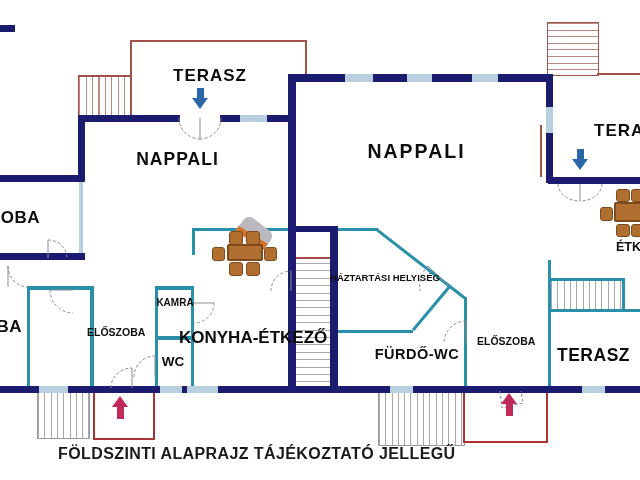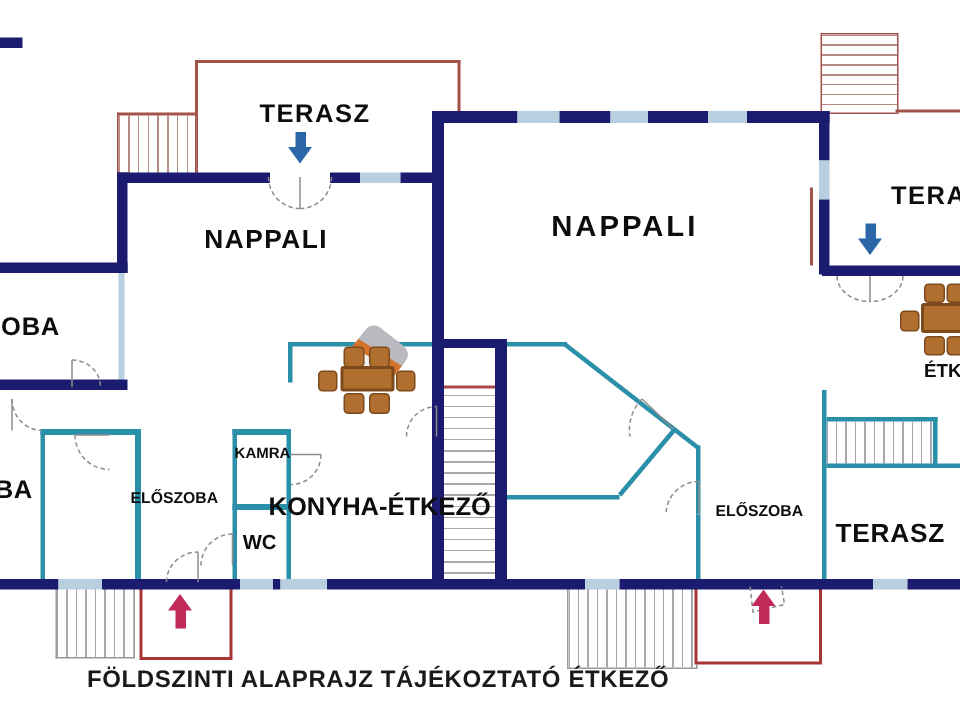--- a/index.html
+++ b/index.html
@@ -187,18 +187,20 @@
   <div class="lbl" style="left:160px;top:66px;width:100px;font-size:17px;letter-spacing:1px;">TERASZ</div>
   <div class="lbl" style="left:115px;top:149px;width:125px;font-size:17.5px;letter-spacing:1px;">NAPPALI</div>
   <div class="lbl" style="left:344px;top:140px;width:145px;font-size:19.5px;letter-spacing:2px;">NAPPALI</div>
   <div class="lbl" style="left:594px;top:121px;font-size:17px;letter-spacing:1px;">TERASZ</div>
   <div class="lbl" style="left:-22px;top:208px;font-size:17px;letter-spacing:.5px;">SZOBA</div>
   <div class="lbl" style="left:-40px;top:317px;font-size:17px;letter-spacing:.5px;">SZOBA</div>
   <div class="lbl" style="left:87px;top:326px;width:56px;font-size:10.5px;">ELŐSZOBA</div>
   <div class="lbl" style="left:150px;top:297px;width:50px;font-size:10px;">KAMRA</div>
   <div class="lbl" style="left:179px;top:328px;width:118px;font-size:17px;">KONYHA-ÉTKEZŐ</div>
   <div class="lbl" style="left:152px;top:354px;width:42px;font-size:13.5px;">WC</div>
+  <div class="lbl" style="left:326px;top:272px;width:118px;font-size:9.5px;">HÁZTARTÁSI HELYISÉG</div>
+  <div class="lbl" style="left:356px;top:346px;width:122px;font-size:14.5px;letter-spacing:.5px;">FÜRDŐ-WC</div>
   <div class="lbl" style="left:477px;top:335px;width:58px;font-size:10.5px;">ELŐSZOBA</div>
   <div class="lbl" style="left:557px;top:345px;font-size:17.5px;letter-spacing:.5px;">TERASZ</div>
   <div class="lbl" style="left:616px;top:240px;font-size:12.5px;">ÉTKEZŐ</div>
 
-  <div class="caption" style="left:58px;top:445px;">FÖLDSZINTI ALAPRAJZ TÁJÉKOZTATÓ ÉTKEZŐ</div>
+  <div class="caption" style="left:58px;top:445px;">FÖLDSZINTI ALAPRAJZ TÁJÉKOZTATÓ JELLEGŰ</div>
 </div>
 
 </body></html>

